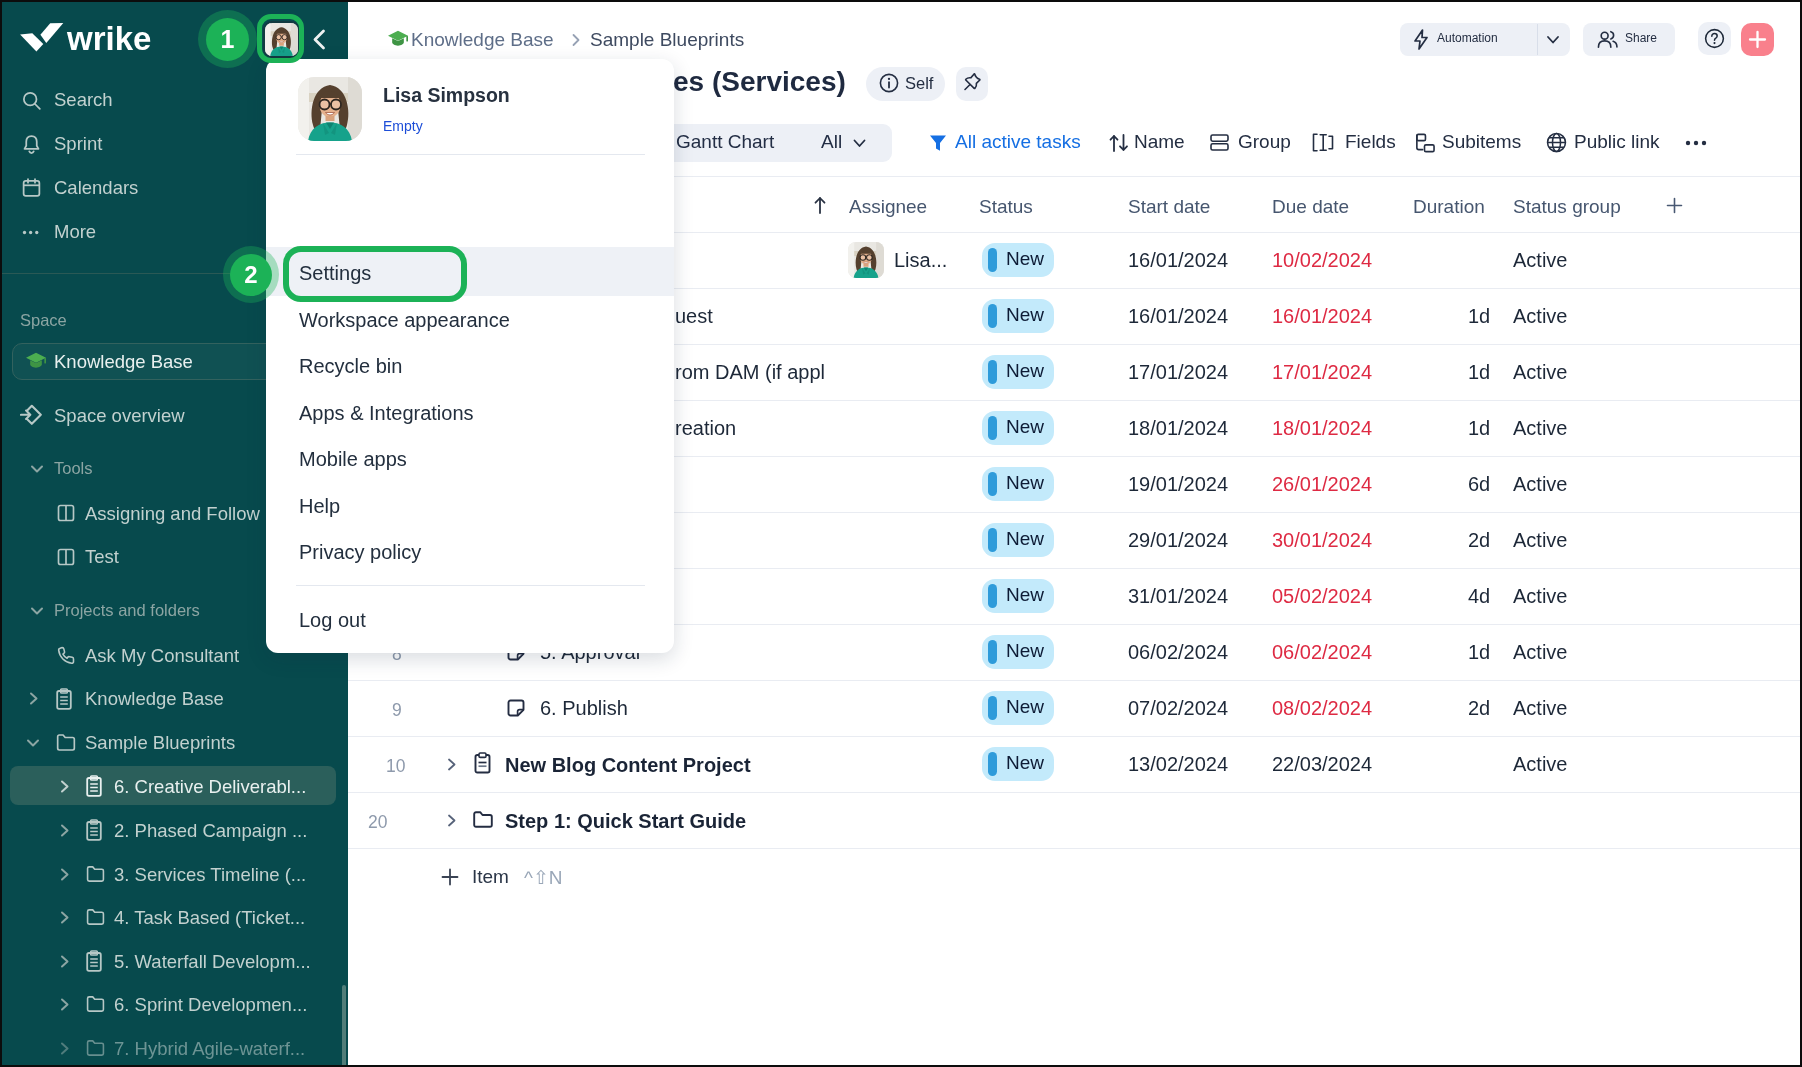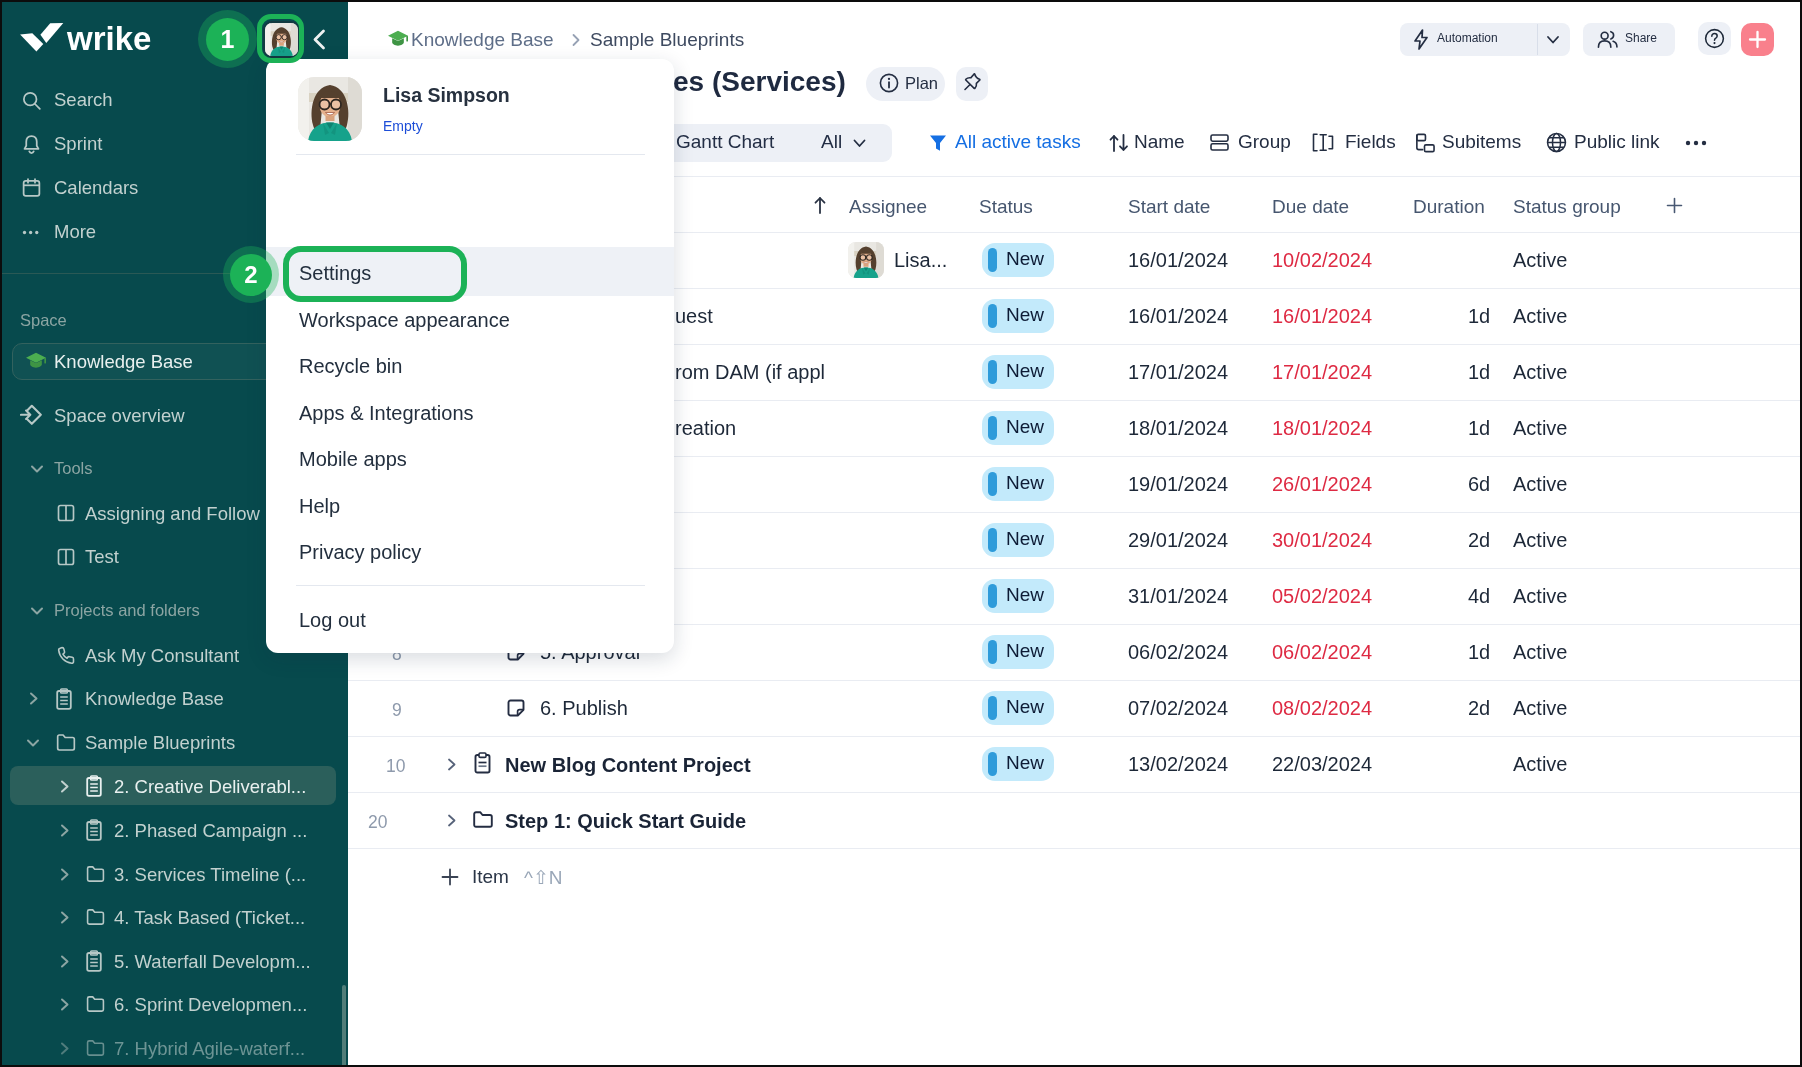--- a/index.html
+++ b/index.html
@@ -171,21 +171,21 @@
 
   <div class="abs" style="left:10px;top:766px;width:326px;height:39px;background:#2B5F5B;border-radius:8px"></div>
   <svg class="abs" style="left:58px;top:779px" width="13" height="15" viewBox="0 0 13 15">
       <path d="M4 2.5 L9.5 7.5 L4 12.5" stroke="#C2D1CF" stroke-width="2" fill="none" stroke-linecap="round" stroke-linejoin="round"></path>
     </svg>
   <svg class="abs" style="left:86px;top:775px" width="16" height="22" viewBox="0 0 16 22">
       <rect x="1.2" y="3" width="13.6" height="17.8" rx="1.8" stroke="#E9F0EF" stroke-width="1.8" fill="none"></rect>
       <rect x="4.6" y="1" width="6.8" height="4" rx="1.1" stroke="#E9F0EF" stroke-width="1.5" fill="none"></rect>
       <path d="M4.2 9 L11.8 9 M4.2 12.5 L11.8 12.5 M4.2 16 L11.8 16" stroke="#E9F0EF" stroke-width="1.5"></path>
     </svg>
-  <div class="sitem swhite" style="left:114px;top:776px">2. Creative Deliverabl...</div>
+  <div class="sitem swhite" style="left:114px;top:776px">6. Creative Deliverabl...</div>
 
   <svg class="abs" style="left:58px;top:823px" width="13" height="15" viewBox="0 0 13 15">
       <path d="M4 2.5 L9.5 7.5 L4 12.5" stroke="#8CA5A3" stroke-width="2" fill="none" stroke-linecap="round" stroke-linejoin="round"></path>
     </svg>
   <svg class="abs" style="left:86px;top:819px" width="16" height="22" viewBox="0 0 16 22">
       <rect x="1.2" y="3" width="13.6" height="17.8" rx="1.8" stroke="#B7C8C6" stroke-width="1.8" fill="none"></rect>
       <rect x="4.6" y="1" width="6.8" height="4" rx="1.1" stroke="#B7C8C6" stroke-width="1.5" fill="none"></rect>
       <path d="M4.2 9 L11.8 9 M4.2 12.5 L11.8 12.5 M4.2 16 L11.8 16" stroke="#B7C8C6" stroke-width="1.5"></path>
     </svg>
   <div class="sitem" style="left:114px;top:820px">2. Phased Campaign ...</div>
@@ -277,21 +277,21 @@
       <path d="M9.5 2 L9.5 17 M2 9.5 L17 9.5" stroke="#fff" stroke-width="2.3" stroke-linecap="round"></path>
     </svg>
 
   <div class="abs" style="left:325px;top:66px;font-size:28px;font-weight:bold;color:#1F2A40;letter-spacing:0px">es (Services)</div>
   <div class="pill" style="left:518px;top:67px;width:79px;height:34px;border-radius:17px"></div>
   <svg class="abs" style="left:531px;top:73px" width="20" height="20" viewBox="0 0 20 20">
       <circle cx="10" cy="10" r="8.6" stroke="#242E42" stroke-width="1.6" fill="none"></circle>
       <path d="M10 9.2 L10 14.6" stroke="#242E42" stroke-width="1.8" stroke-linecap="round"></path>
       <circle cx="10" cy="5.9" r="1.15" fill="#242E42"></circle>
     </svg>
-  <div class="abs" style="left:557px;top:74px;font-size:16.5px;color:#242E42">Plan</div>
+  <div class="abs" style="left:557px;top:74px;font-size:16.5px;color:#242E42">Self</div>
   <div class="pill" style="left:608px;top:67px;width:32px;height:34px;border-radius:10px"></div>
   <svg class="abs" style="left:614px;top:72px" width="20" height="22" viewBox="0 0 20 22">
       <path d="M12.7 2 C13.3 4.4 15.1 6.4 17.6 7.3 C17.9 7.4 18 7.8 17.8 8 L14.4 11.4 C14.7 13.3 14.2 15.1 12.9 16.4 C12.7 16.6 12.4 16.6 12.2 16.4 L3.8 8 C3.6 7.8 3.6 7.5 3.8 7.3 C5.1 6 6.9 5.5 8.8 5.8 L12.1 2.1 C12.2 1.9 12.6 1.8 12.7 2 Z" stroke="#242D42" stroke-width="1.6" fill="none"></path>
       <path d="M7.8 12.7 L3 17.5" stroke="#242D42" stroke-width="1.6" stroke-linecap="round"></path>
     </svg>
 
   <div class="pill" style="left:260px;top:124px;width:284px;height:38px;border-radius:9px"></div>
   <div class="abs" style="left:328px;top:131px;font-size:19px;color:#232E45">Gantt Chart</div>
   <div class="abs" style="left:473px;top:131px;font-size:19px;color:#232E45">All</div>
   <svg class="abs" style="left:505px;top:139px" width="13" height="9" viewBox="0 0 13 9">

